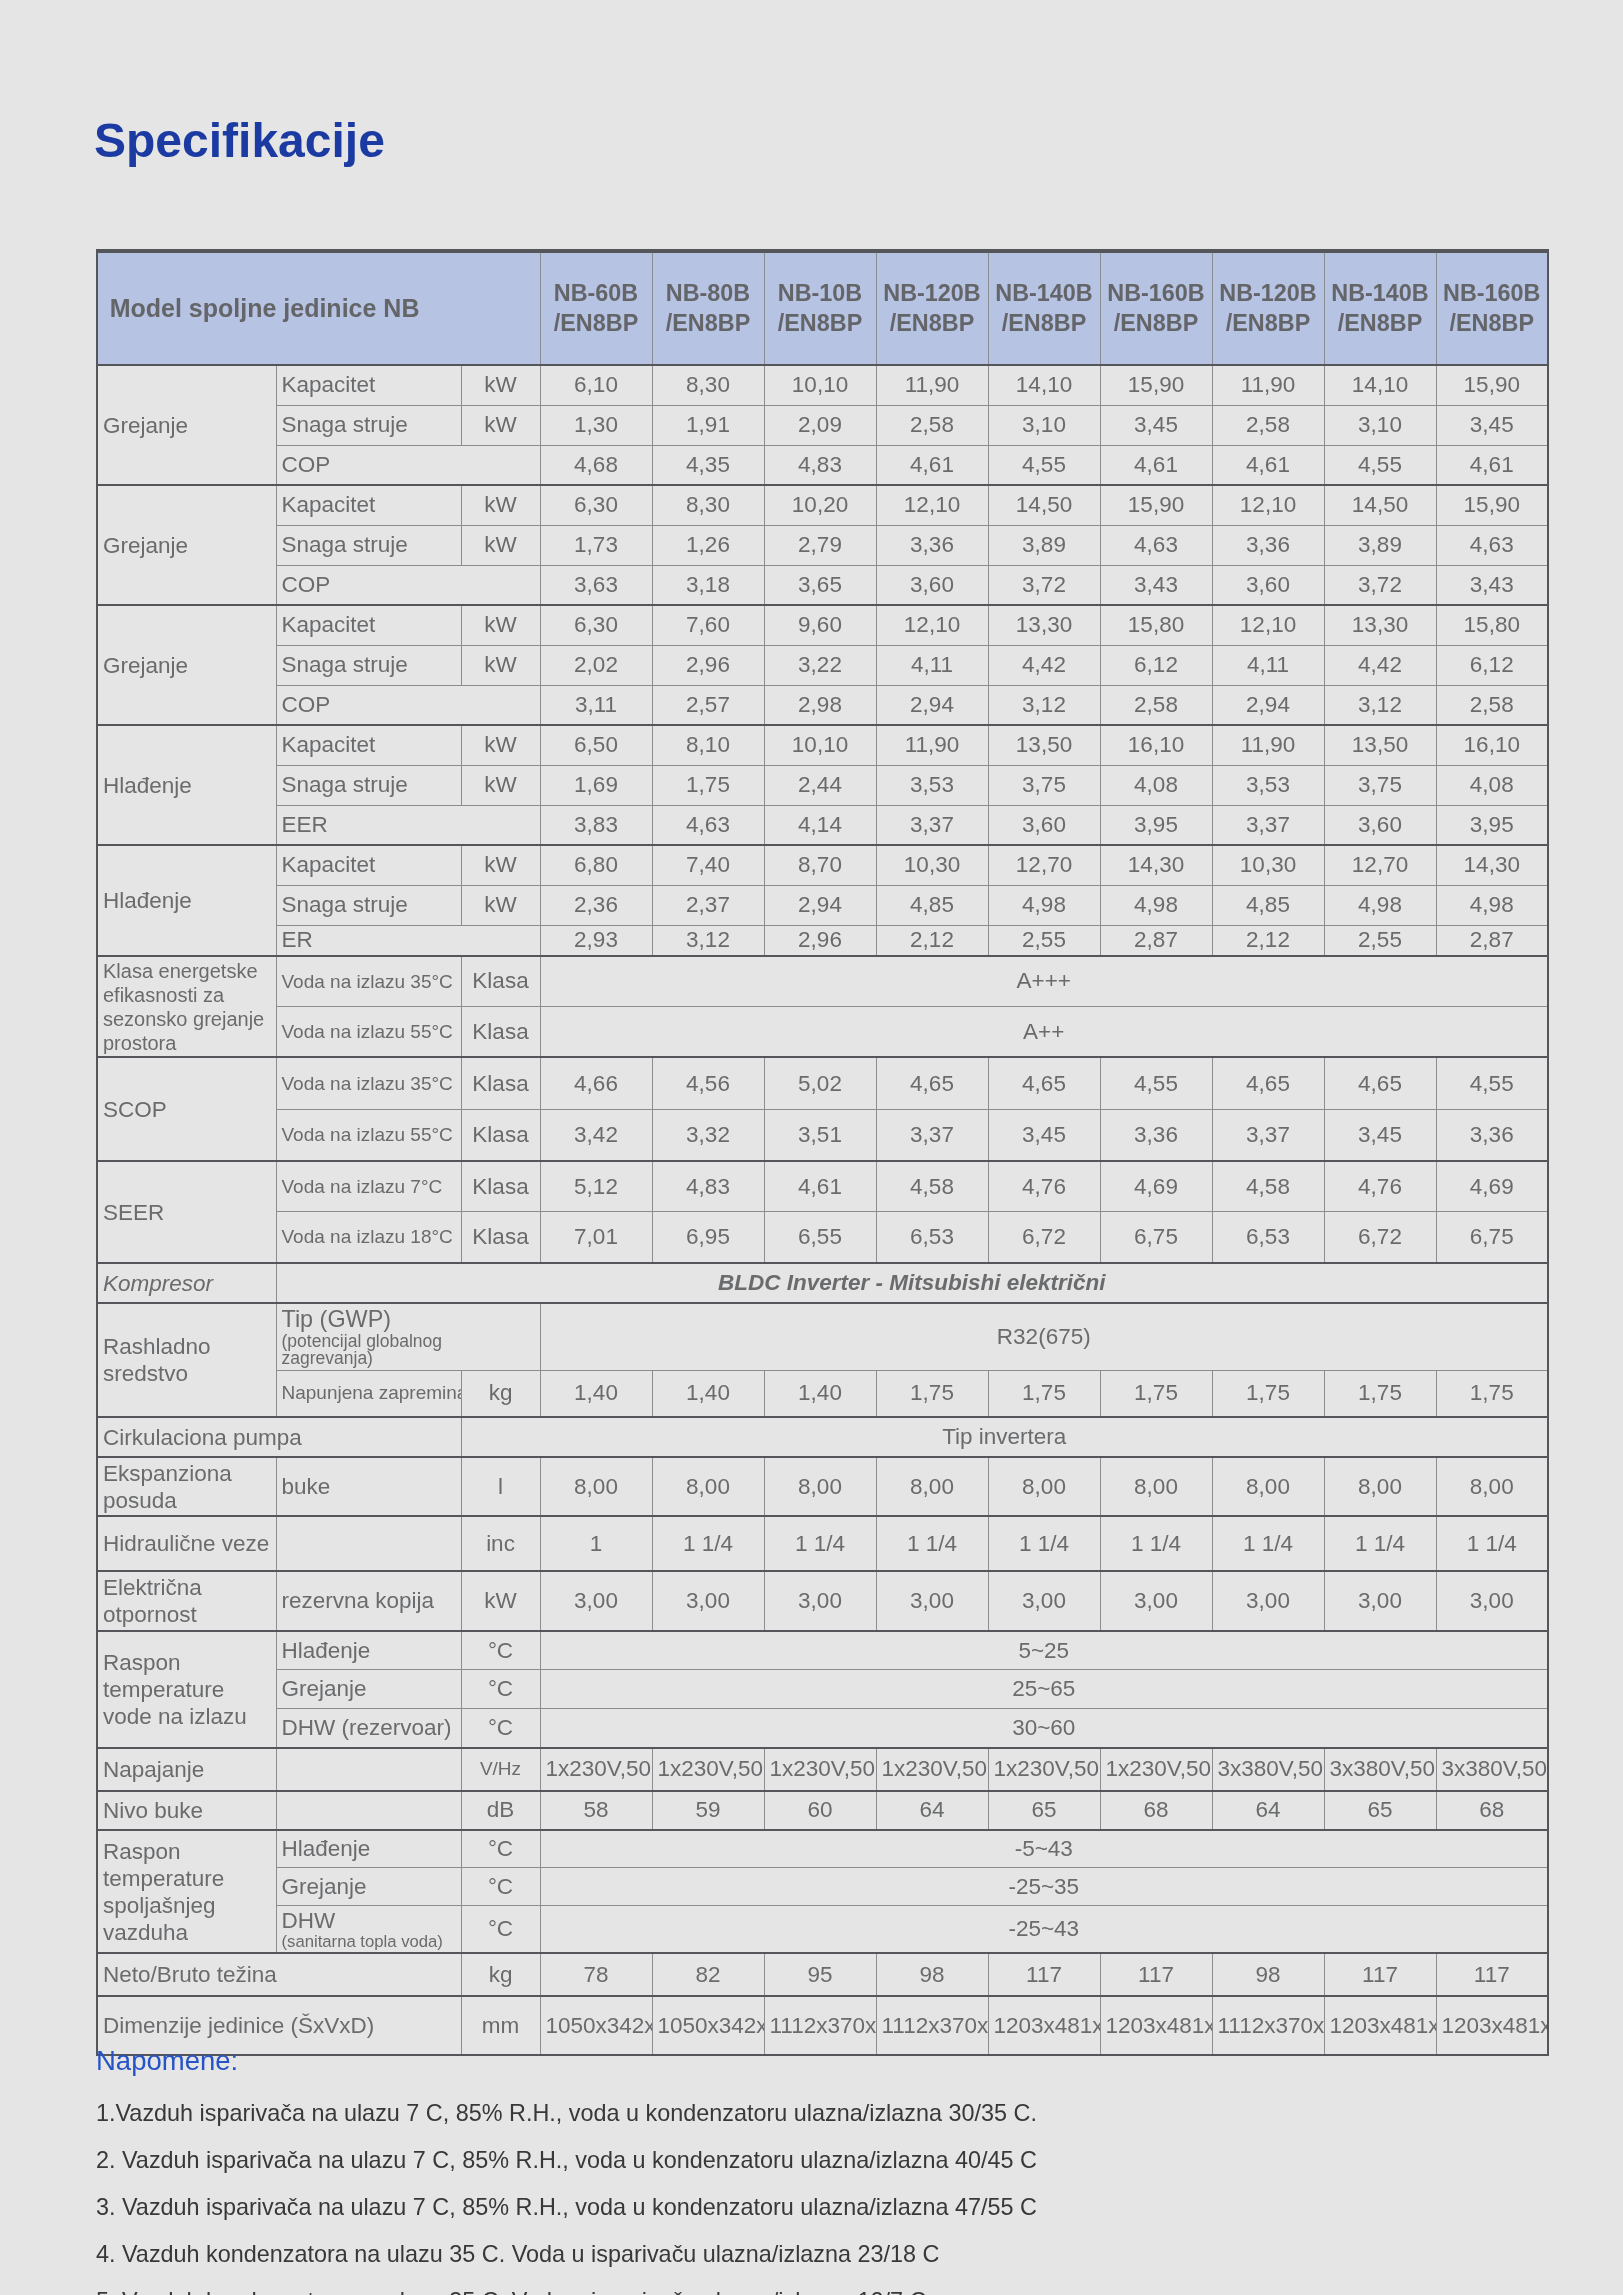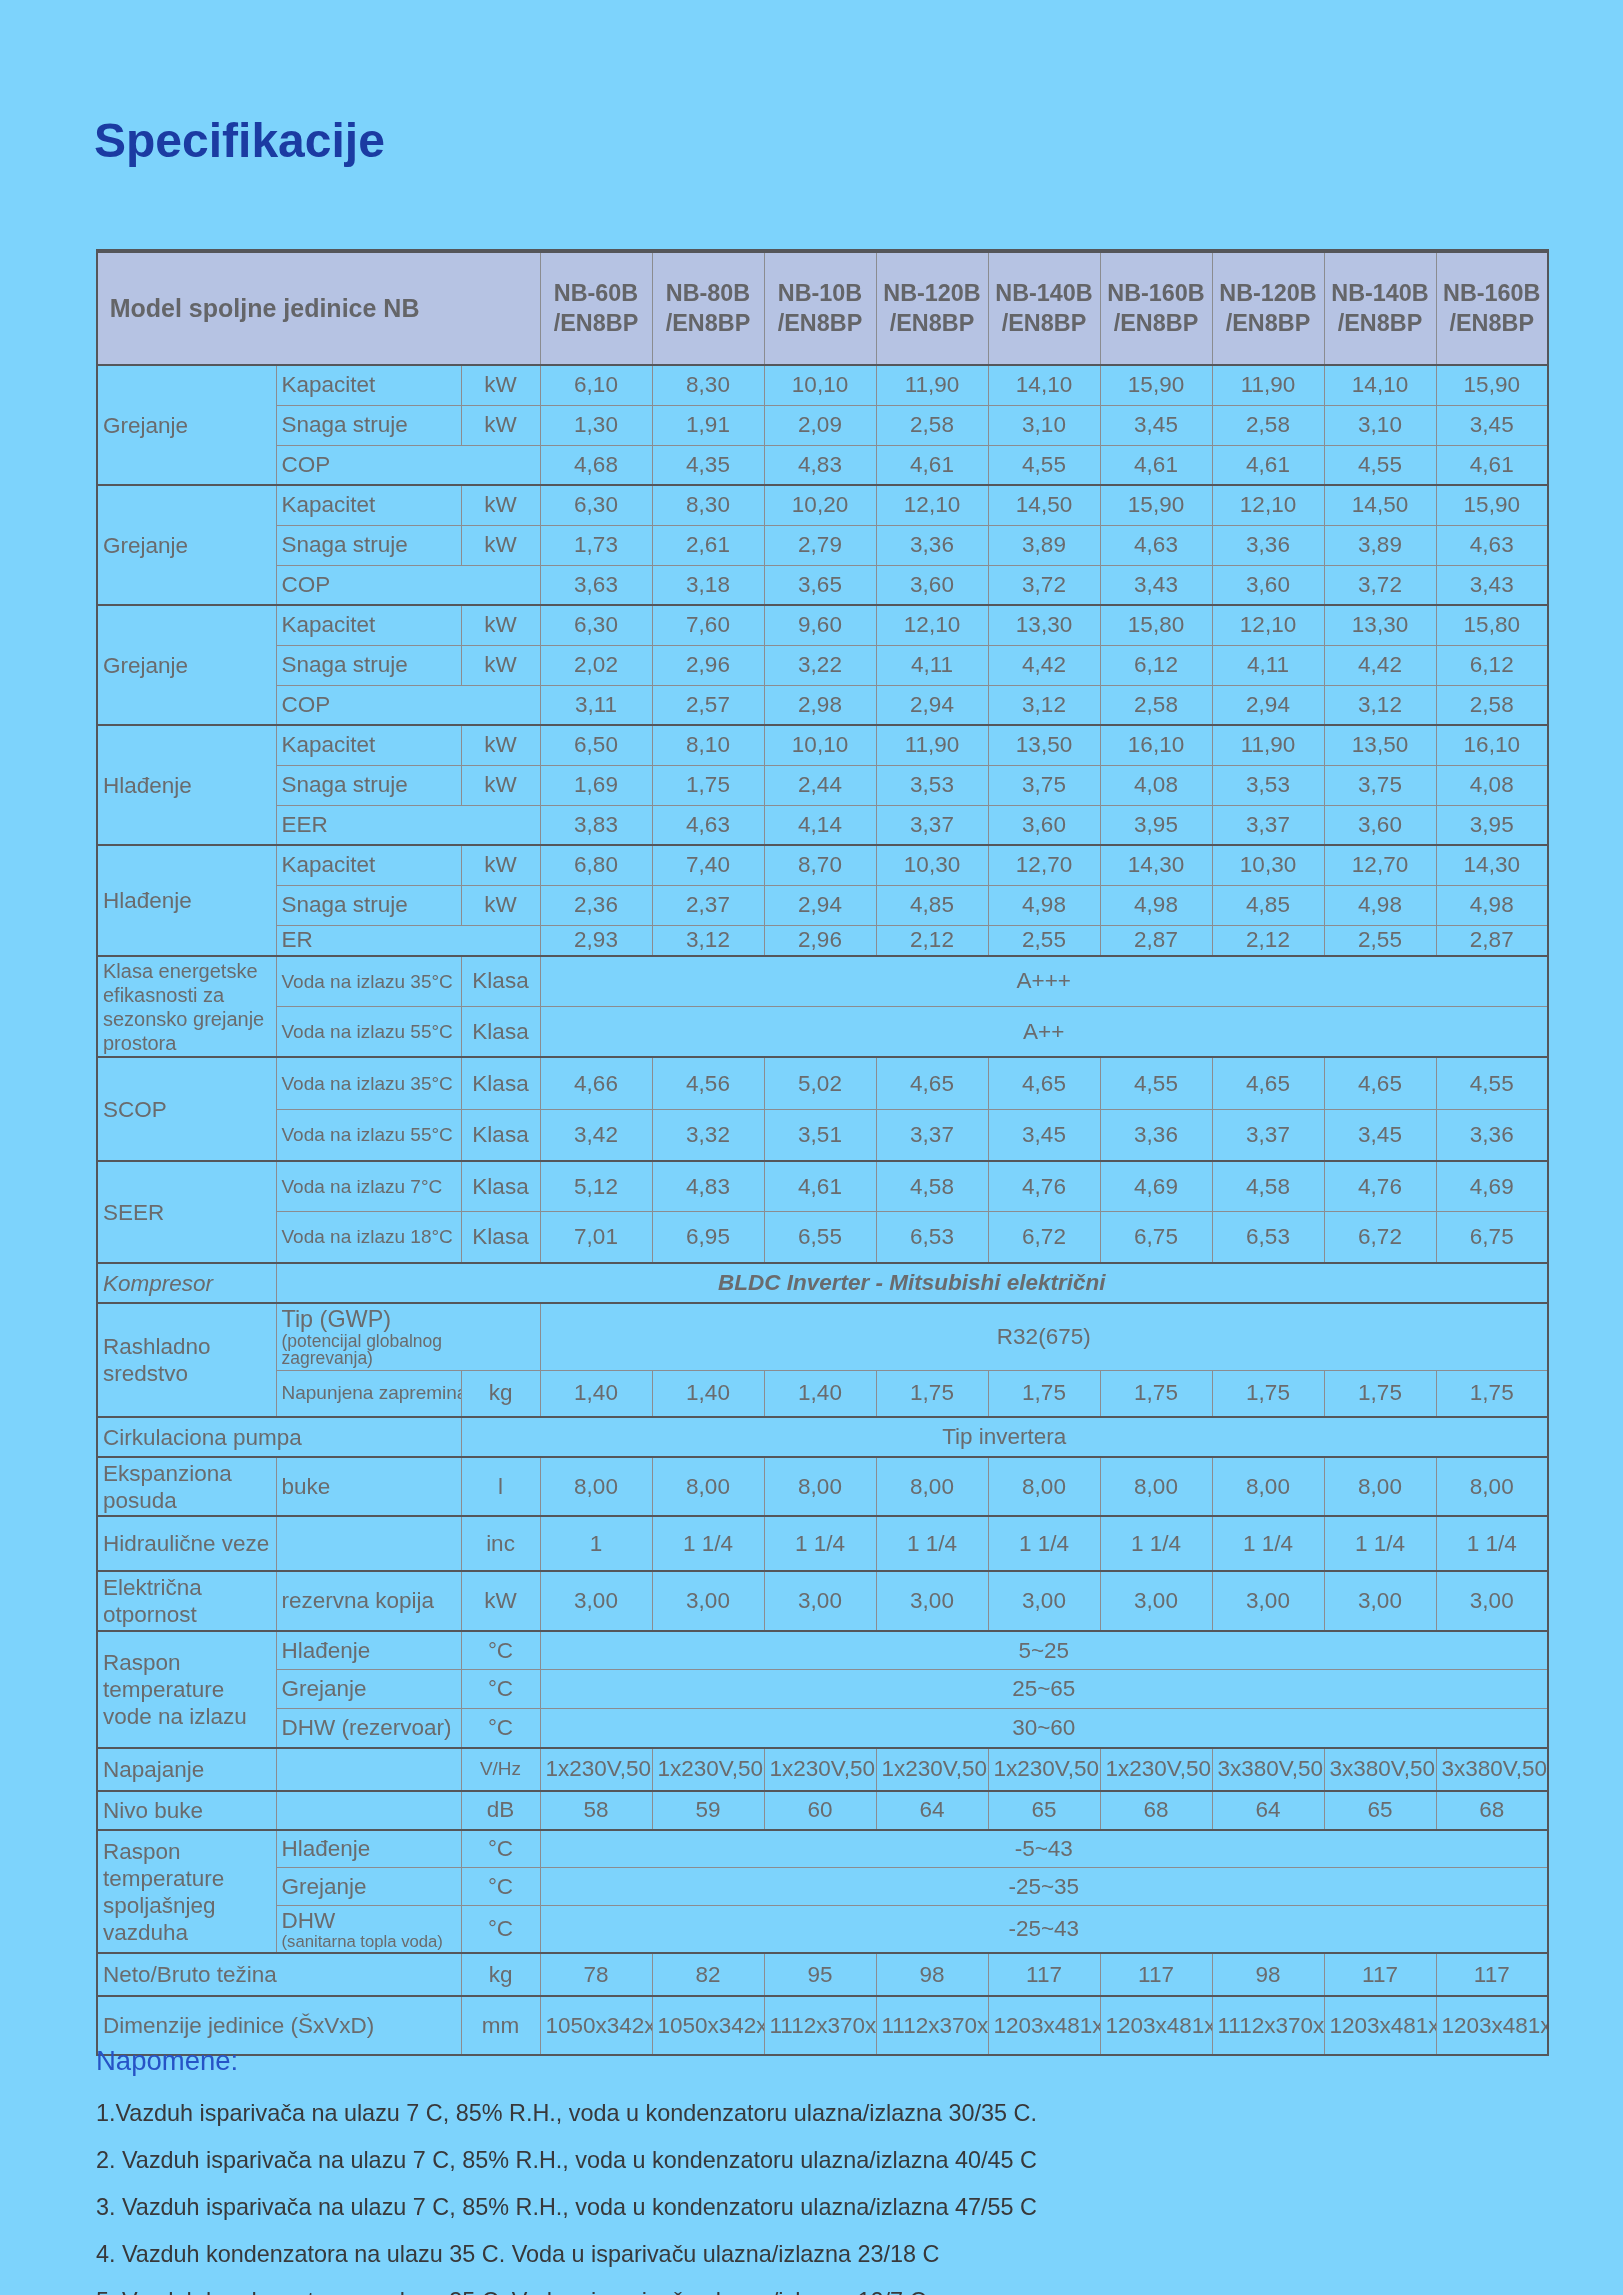--- a/index.html
+++ b/index.html
@@ -1,21 +1,21 @@
 <!DOCTYPE html>
 <html style="font-size:13.3px"><head>
 <meta charset="utf-8">
 <style>
   html, body {
     margin: 0; padding: 0;
     background: #ffffff;
     width: 1623px; height: 2295px;
     font-family: "Liberation Sans", "DejaVu Sans", sans-serif;
   }
-  .page { position: relative; width: 1623px; height: 2295px; overflow: hidden; background:#7dd3fc; }
+  .page { position: relative; width: 1623px; height: 2295px; overflow: hidden; background:#e5e5e5; }
 
   .title {
     position: absolute; left: 94px; top: 113px;
     font-size: 48px; font-weight: bold; color: #1b3ba2;
   }
 
   table.spec {
     position: absolute; left: 96px; top: 249px;
     width: 1450px;
     border-collapse: collapse; table-layout: fixed;
@@ -154,21 +154,21 @@
           <td class="v">14,50</td>
           <td class="v">15,90</td>
           <td class="v">12,10</td>
           <td class="v">14,50</td>
           <td class="v">15,90</td>
         </tr>
         <tr style="height: 40px;">
           <td class="s">Snaga struje</td>
           <td class="u">kW</td>
           <td class="v">1,73</td>
-          <td class="v">2,61</td>
+          <td class="v">1,26</td>
           <td class="v">2,79</td>
           <td class="v">3,36</td>
           <td class="v">3,89</td>
           <td class="v">4,63</td>
           <td class="v">3,36</td>
           <td class="v">3,89</td>
           <td class="v">4,63</td>
         </tr>
         <tr style="height: 40px;">
           <td colspan="2" class="s">COP</td>

